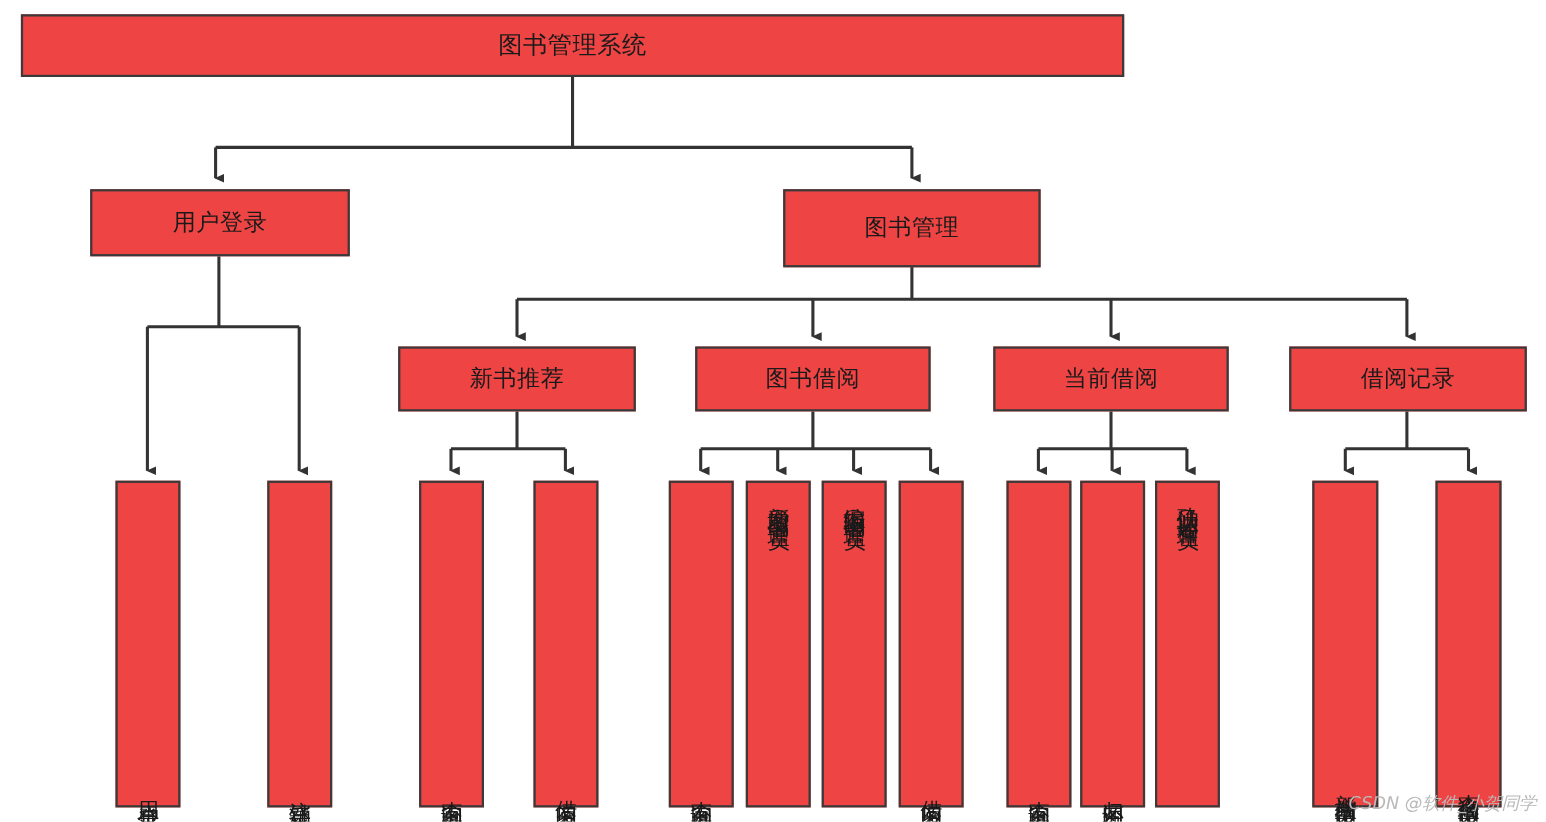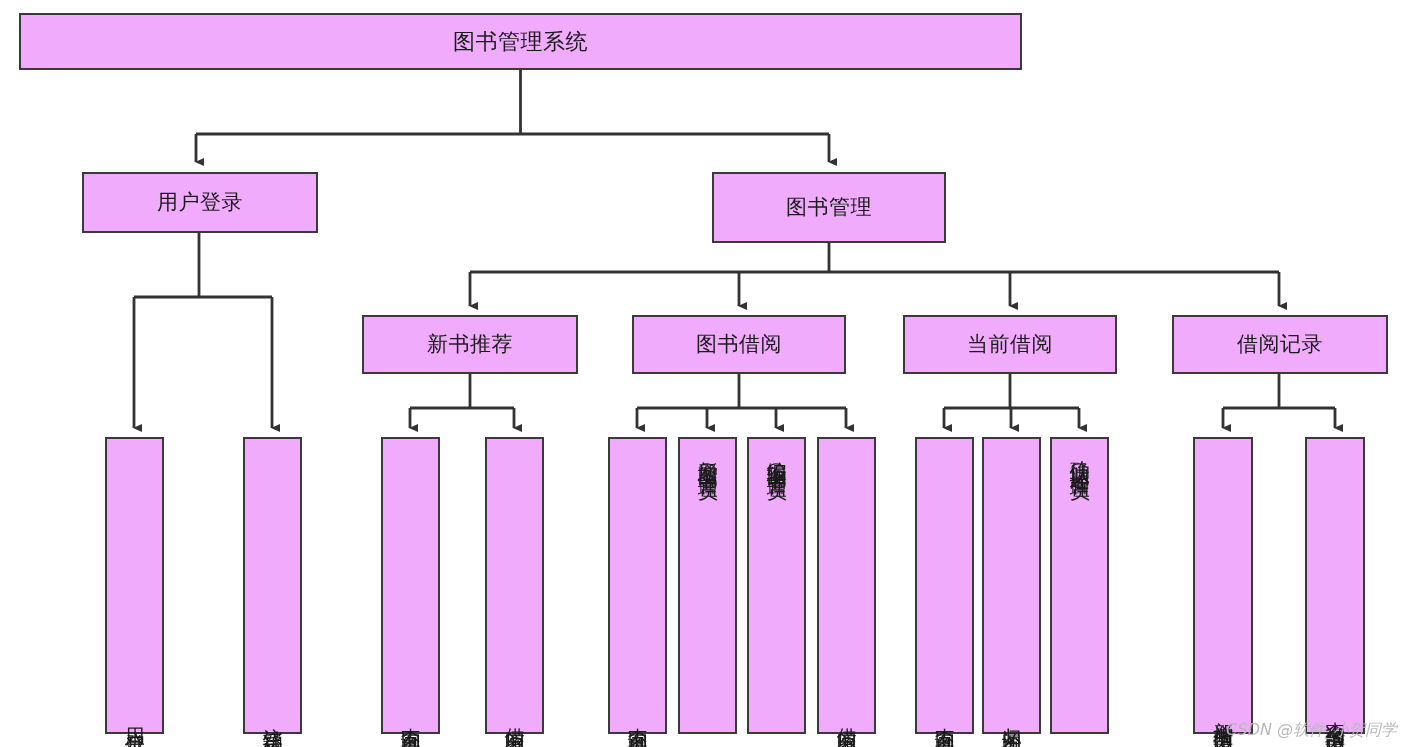--- a/index.html
+++ b/index.html
@@ -20,21 +20,21 @@
     left: 0;
     top: 0;
     width: 1405px;
     height: 747px;
     pointer-events: none;
   }
   .node {
     position: absolute;
     box-sizing: border-box;
     border: 2.5px solid #3a3a3a;
-    background: #f0abfc;
+    background: #ef4444;
     color: #1a1a1a;
     display: flex;
     align-items: center;
     justify-content: center;
     z-index: 2;
   }
   .node-label {
     display: block;
     white-space: nowrap;
     letter-spacing: 0.5px;

